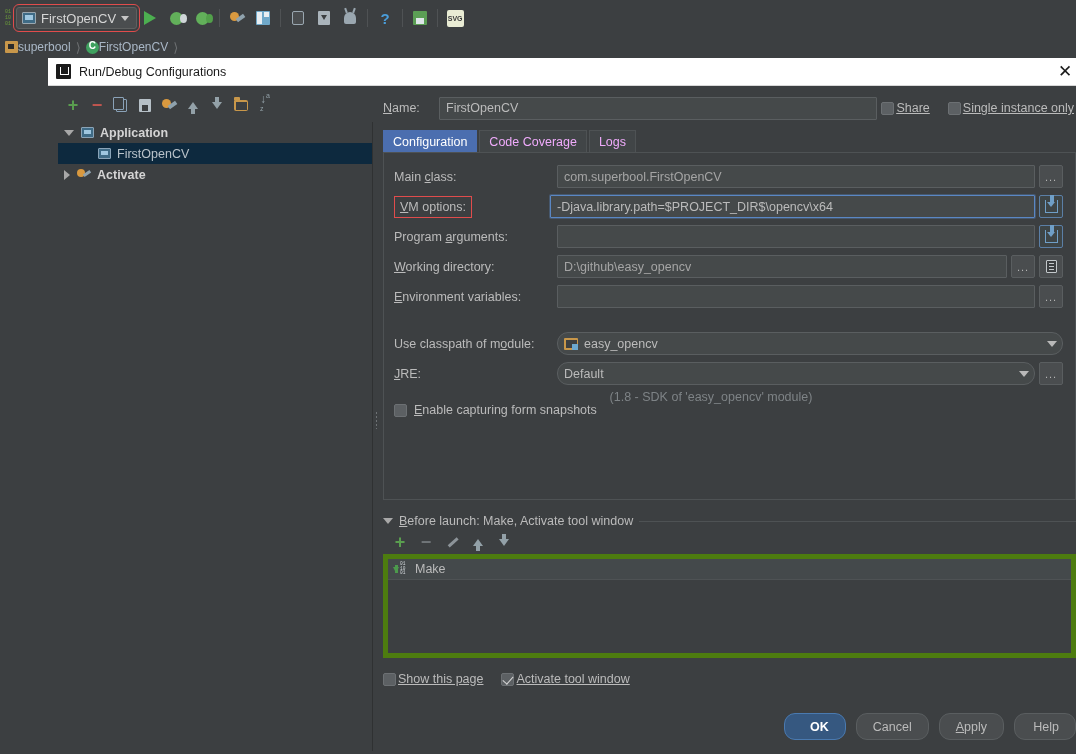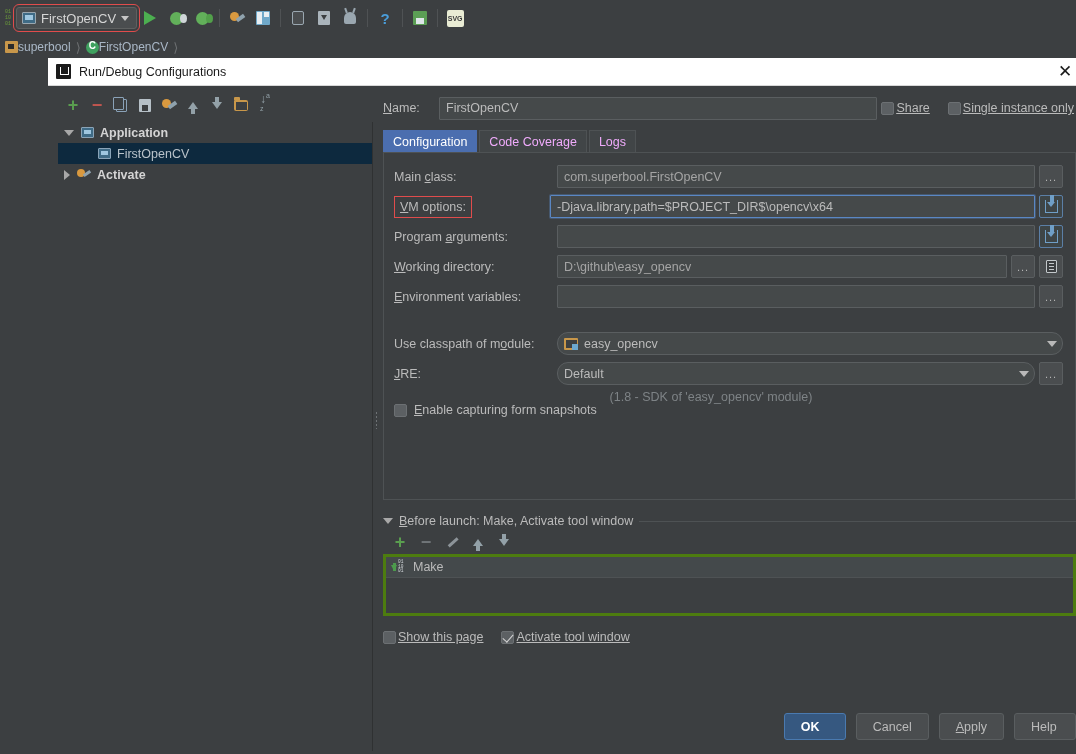--- a/index.html
+++ b/index.html
@@ -435,21 +435,21 @@
     padding-left: 6px; margin-top: 2px;
   }
   .pencil-ico {
     width: 13px; height: 13px; position: relative;
   }
   .pencil-ico::after {
     content: ""; position: absolute; left: 1px; top: 5px;
     width: 12px; height: 2.5px; background: #8d9499; transform: rotate(-42deg);
   }
   .bl-list {
-    border: 3px solid #4d7c0f; height: 62px; background: #3c3f41;
+    border: 5px solid #4d7c0f; height: 104px; background: #3c3f41;
   }
   .bl-item {
     height: 21px; display: flex; align-items: center; gap: 7px;
     padding-left: 5px; background: #44494b;
     border-bottom: 1px solid #4e5254; font-size: 12.5px; color: #bbbbbb;
   }
   .make-ico {
     width: 15px; height: 13px; display: flex; align-items: center; gap: 1px;
   }
   .make-arrow {
@@ -468,22 +468,22 @@
   .bottom-chk-row {
     display: flex; align-items: center; gap: 18px; margin-top: 14px;
   }
 
   .footer {
     position: absolute; right: 12px; bottom: 14px;
     display: flex; align-items: center; gap: 10px;
   }
   .btn {
     min-width: 62px; height: 27px; padding: 0 16px;
-    display: flex; align-items: center; justify-content: flex-start;
-    font-size: 12.5px; color: #bbbbbb; border-radius: 3px;
+    display: flex; align-items: center; justify-content: flex-end;
+    font-size: 12.5px; color: #bbbbbb; border-radius: 11px;
     background: #4a4d4f; border: 1px solid #5a5e60;
   }
   .btn.primary {
     background: #365880; border: 1px solid #4a7ab0; color: #ffffff;
     font-weight: bold;
   }
   .bottom-accent {
     position: absolute; left: 0; bottom: 0; width: 1076px; height: 3px;
     background: #3c3f41;
   }

